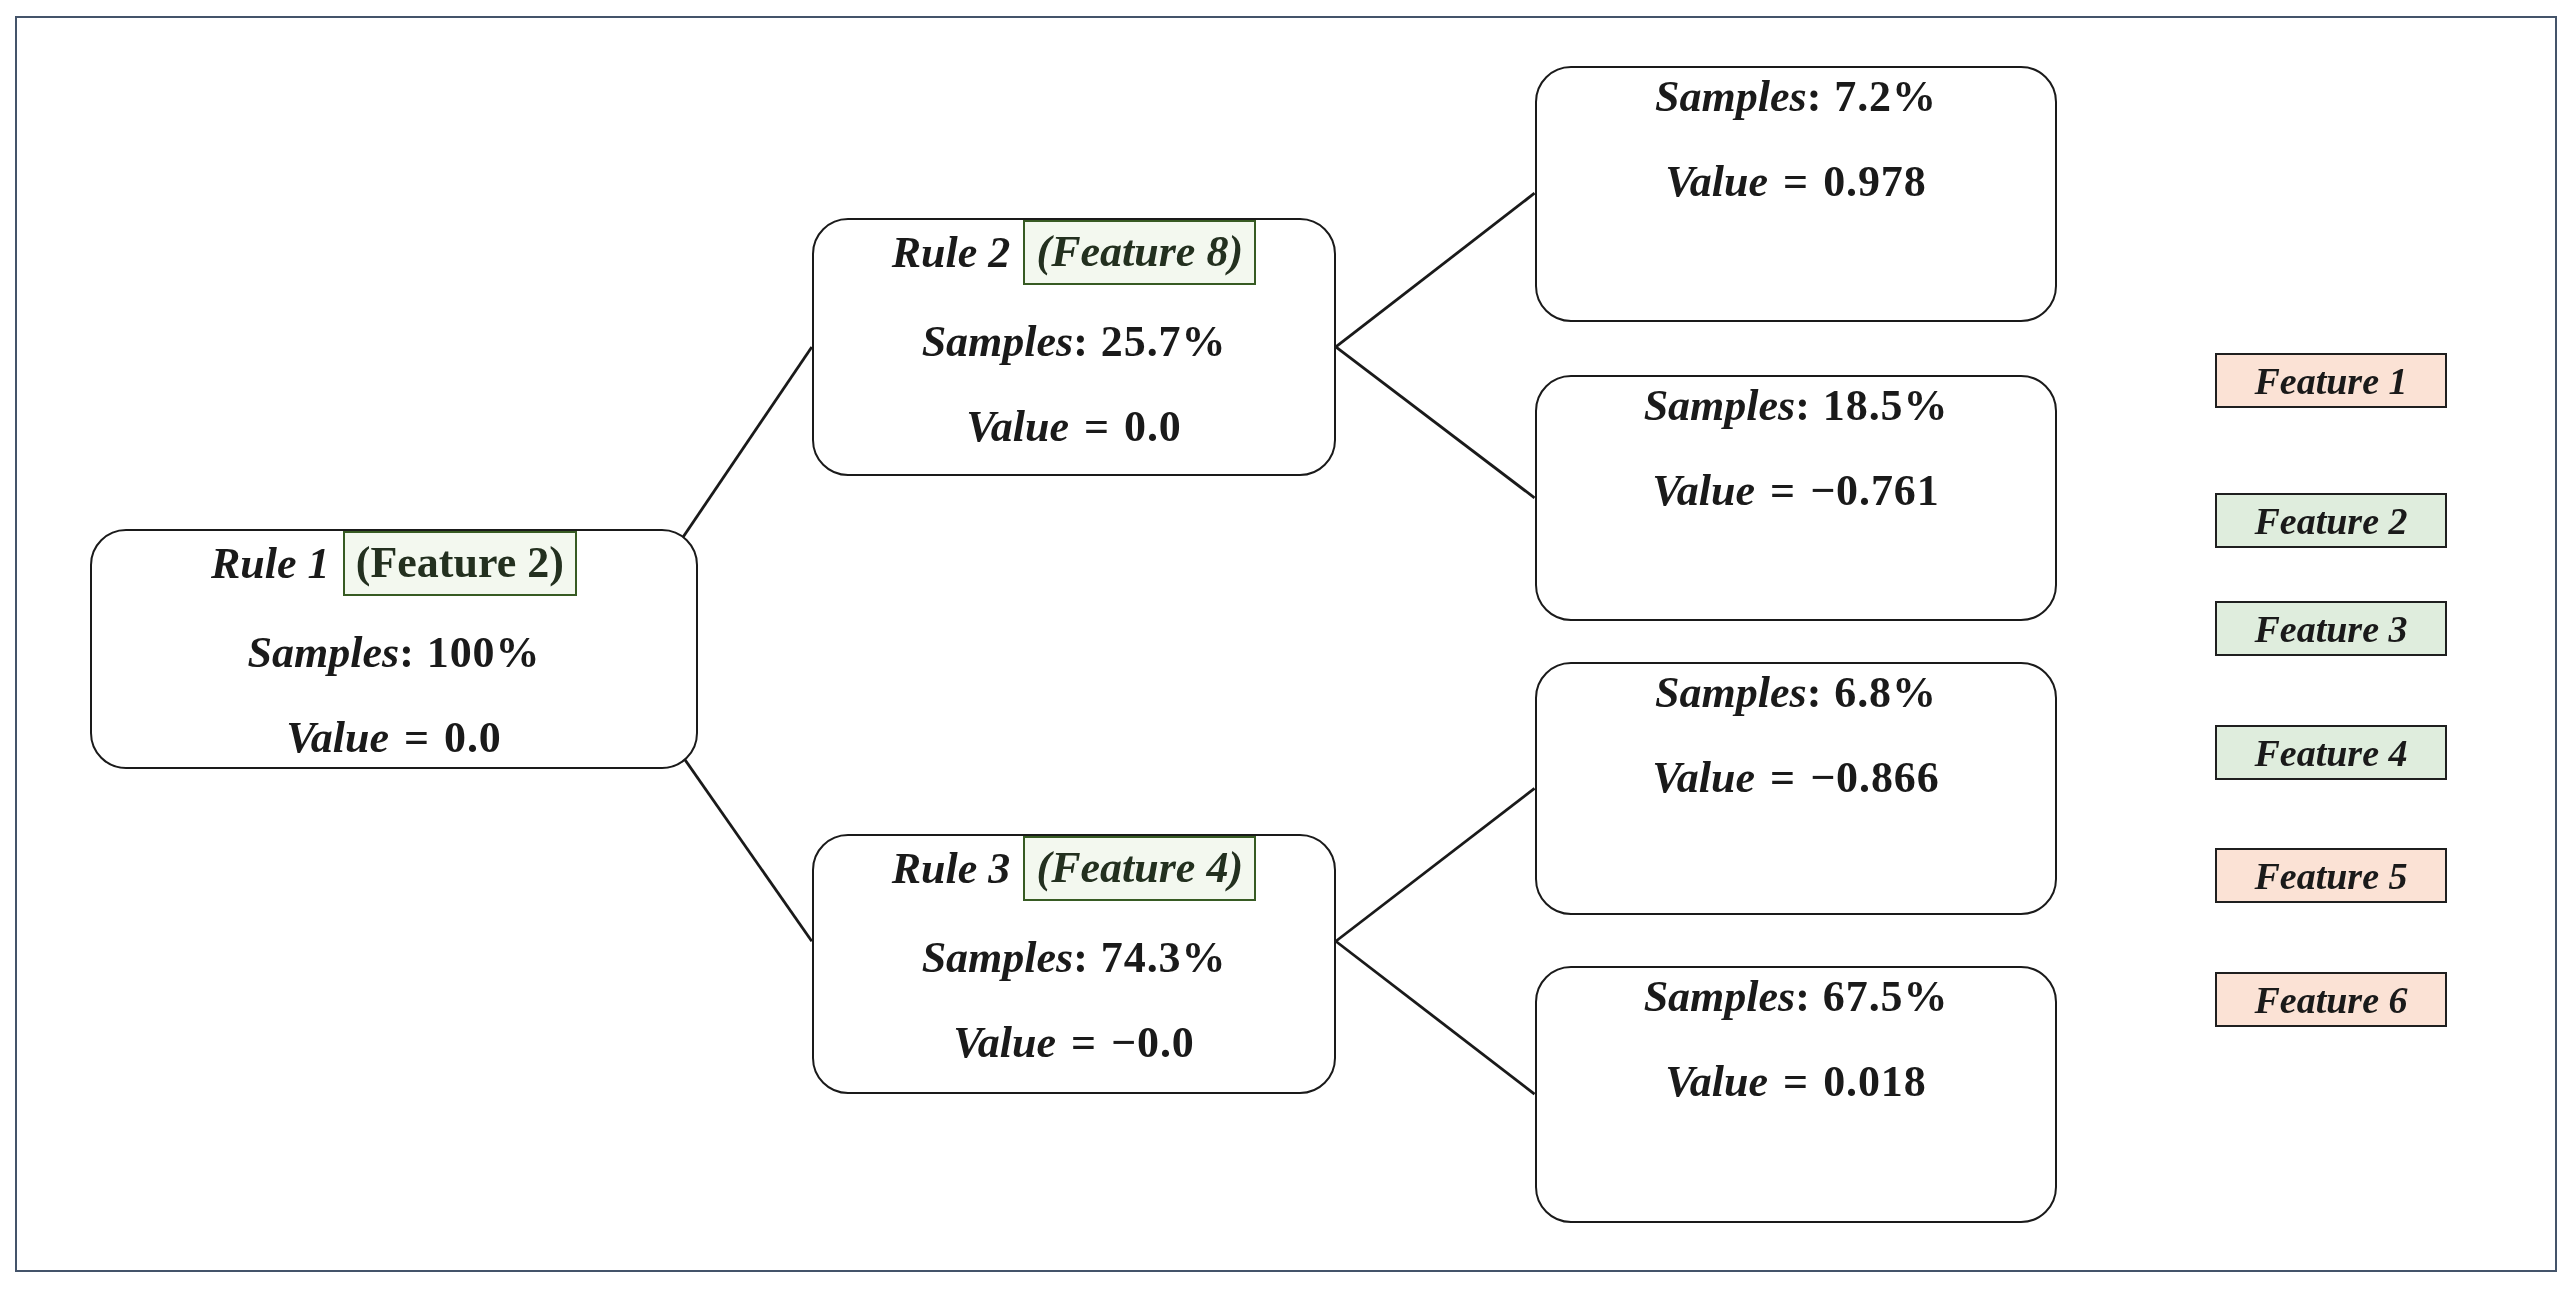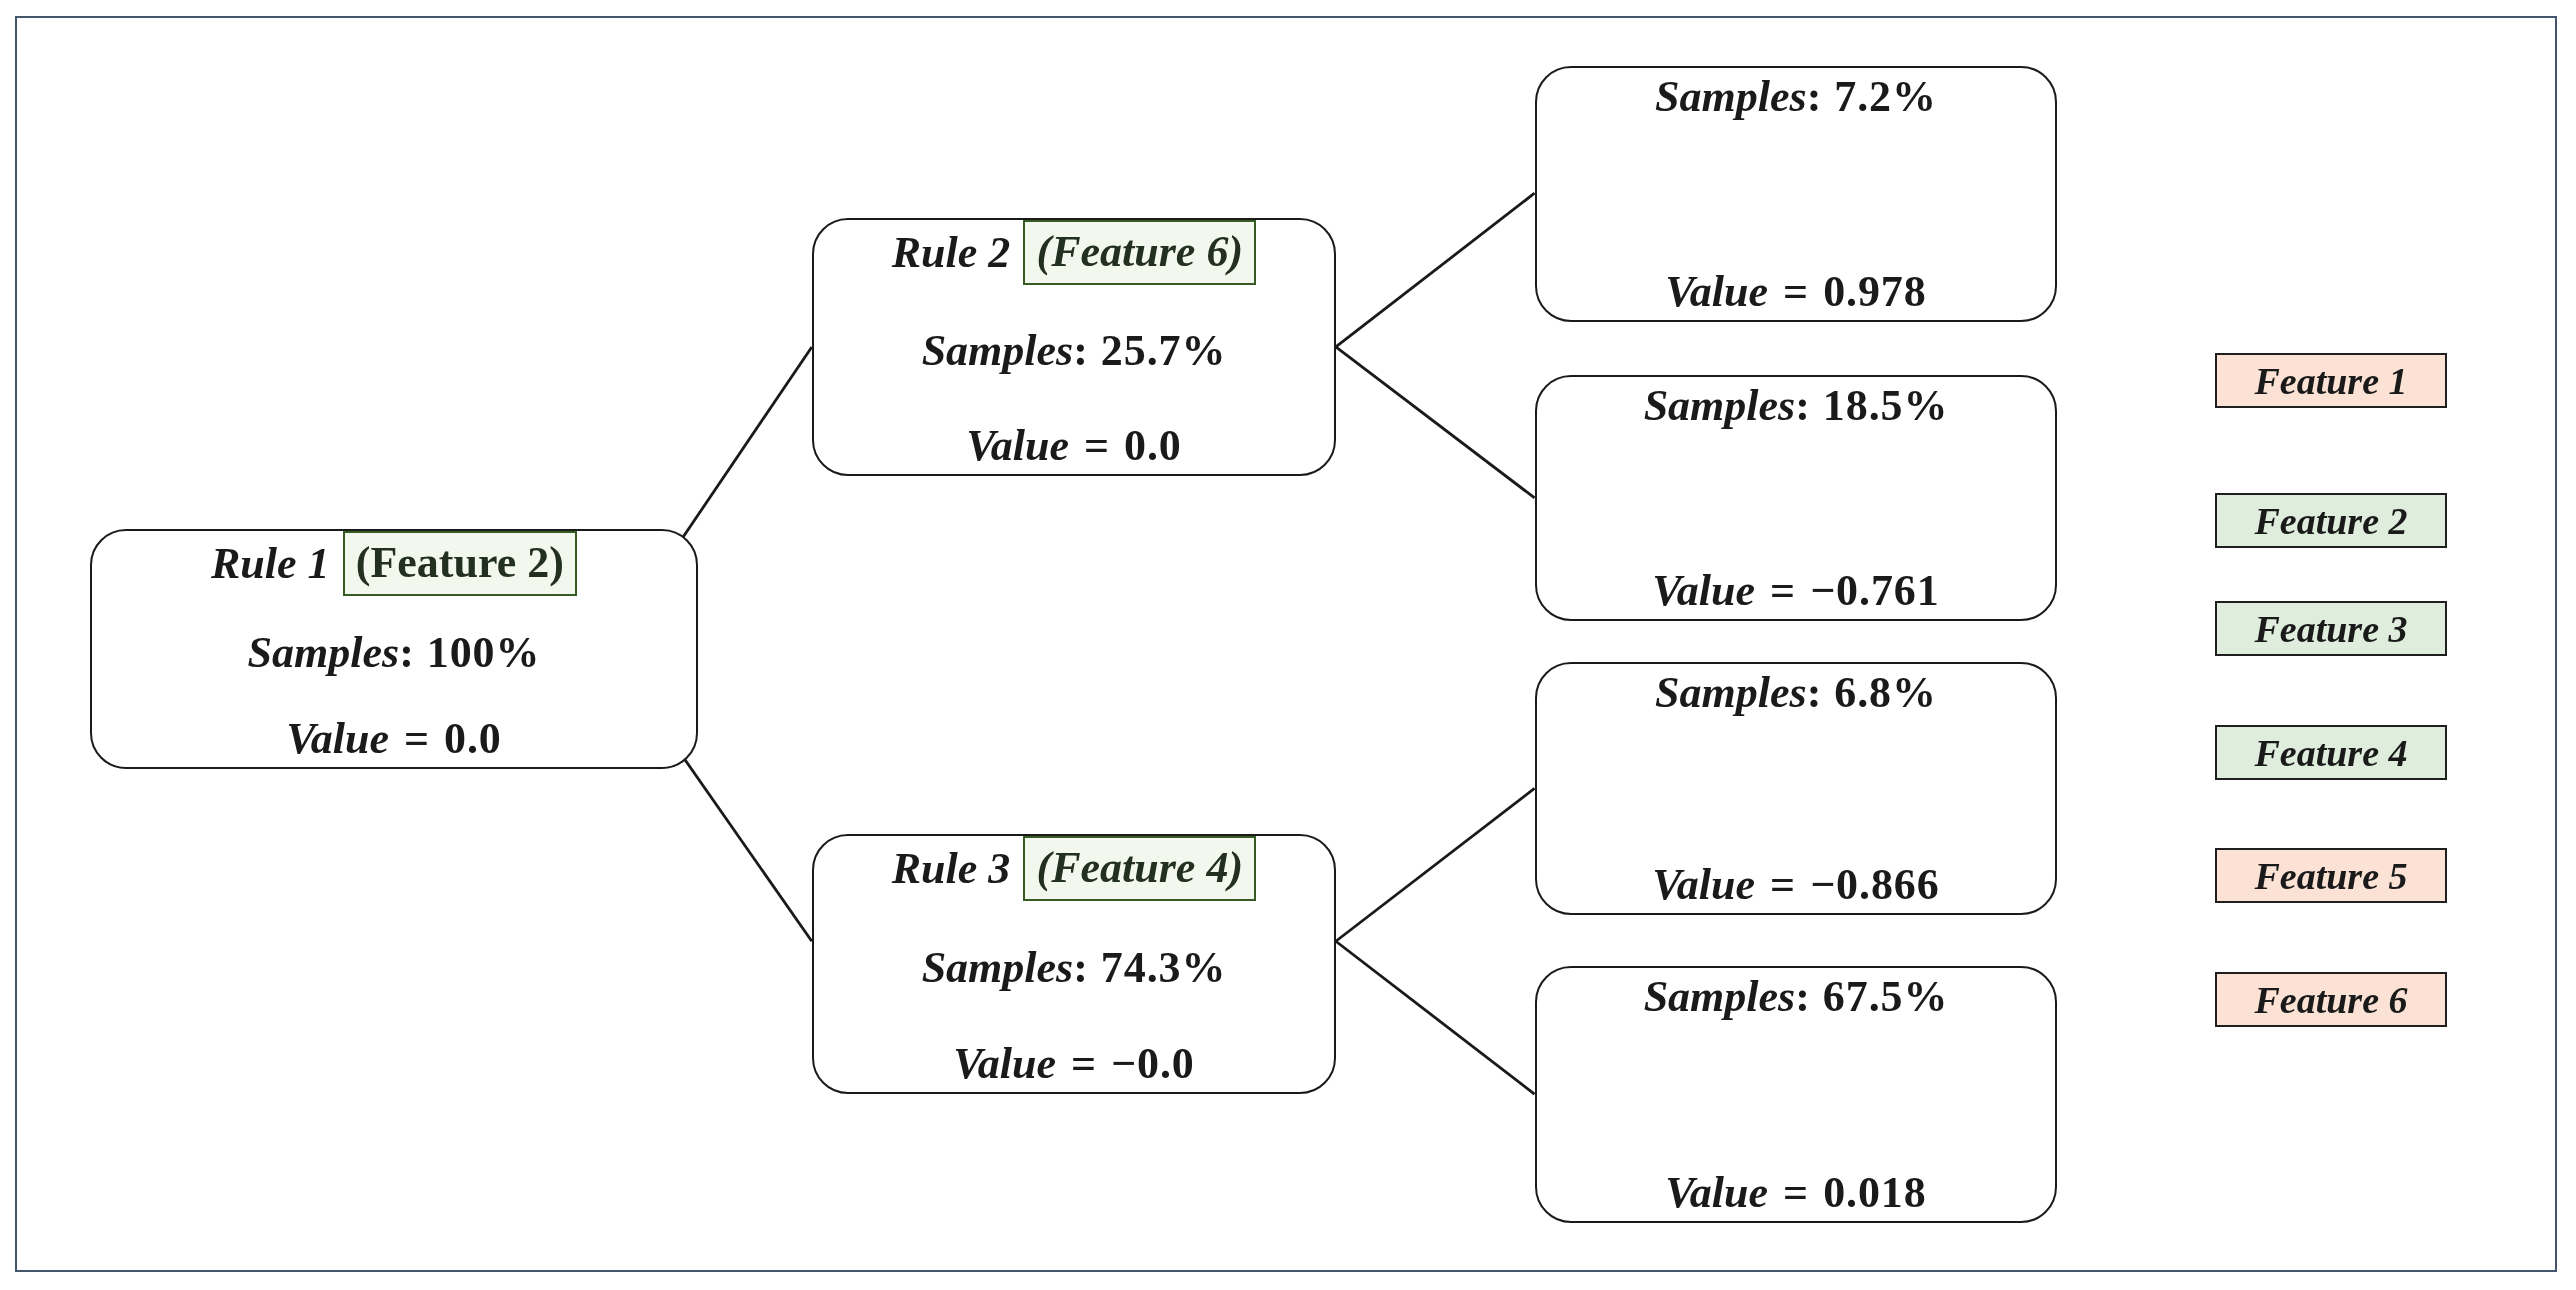--- a/index.html
+++ b/index.html
@@ -26,22 +26,22 @@
   }
   .node {
     position: absolute;
     box-sizing: border-box;
     background: #ffffff;
     border: 2.8px solid #1a1a1a;
     border-radius: 36px;
     display: flex;
     flex-direction: column;
     align-items: center;
-    justify-content: space-between;
-    gap: 1px;
+    justify-content: flex-start;
+    gap: 28px;
     font-size: 44px;
     font-weight: bold;
     line-height: 1.3;
     text-align: center;
   }
   .node-line { white-space: nowrap; display: flex; align-items: center; justify-content: center; }
   .lbl   { font-style: italic; font-weight: bold; }
   .sep   { font-style: normal; font-weight: bold; margin-right: 13px; }
   .eq    { font-style: normal; font-weight: bold; margin: 0 15px; }
   .num   { font-style: normal; font-weight: bold; letter-spacing: 0.9px; }
@@ -104,21 +104,21 @@
     <div class="node-line">
       <span class="lbl">Value</span>
         <span class="eq">=</span>
         <span class="num">0.0</span>
     </div>
   </div>
 
   <div class="node" style="left:812px; top:218px; width:524px; height:258px;">
     <div class="node-line">
       <span class="node-title">Rule 2</span>
-      <span class="feature-tag">(Feature 6)</span>
+      <span class="feature-tag">(Feature 8)</span>
     </div>
     <div class="node-line">
       <span class="lbl">Samples</span>
         <span class="sep">:</span>
         <span class="num">25.7%</span>
     </div>
     <div class="node-line">
       <span class="lbl">Value</span>
         <span class="eq">=</span>
         <span class="num">0.0</span>

